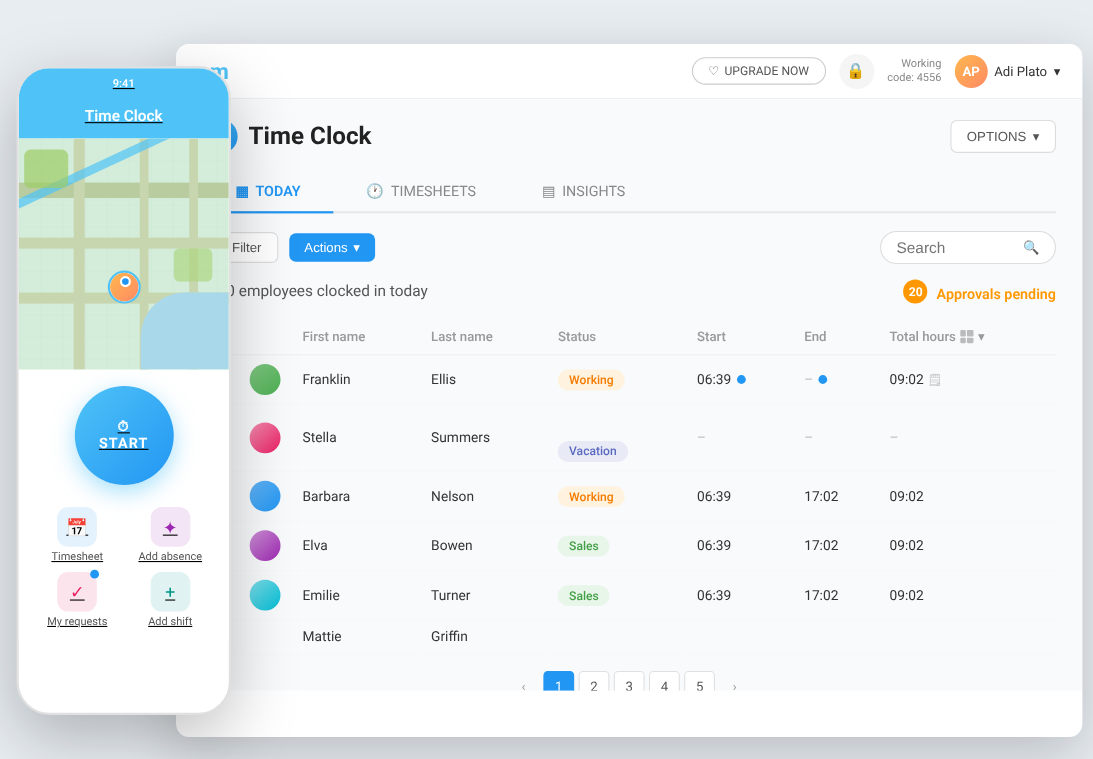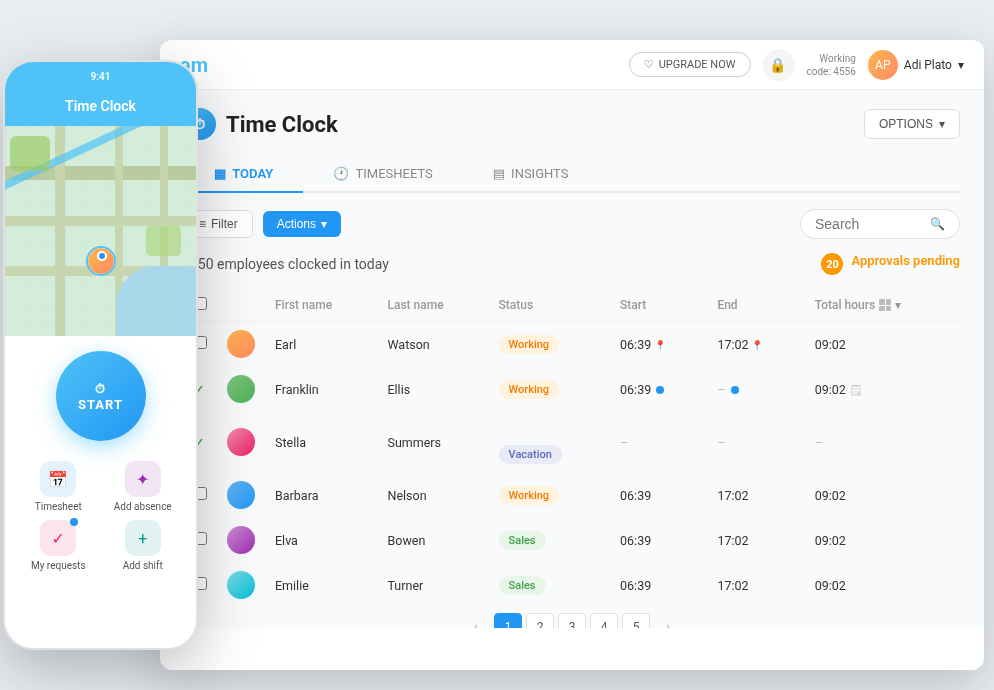--- a/index.html
+++ b/index.html
@@ -19,30 +19,31 @@
       height: 690px;
       position: relative;
       display: flex;
       align-items: center;
       justify-content: center;
     }
 
     
     .phone-mockup {
       position: absolute;
-      left: 3px;
+      left: 15px;
       top: 60px;
       width: 195px;
       height: 590px;
       background: white;
       border-radius: 30px;
       box-shadow: 0 20px 60px rgba(0,0,0,0.25);
       overflow: hidden;
       z-index: 10;
       border: 2px solid #e0e0e0;
+      text-decoration: underline;
     }
 
     .phone-status-bar {
       height: 28px;
       background: #4fc3f7;
       display: flex;
       align-items: center;
       justify-content: center;
       font-size: 10px;
       color: white;
@@ -292,21 +293,21 @@
     .user-avatar {
       width: 30px;
       height: 30px;
       border-radius: 50%;
       background: linear-gradient(135deg, #ffb74d, #ff8a65);
       display: flex;
       align-items: center;
       justify-content: center;
       color: white;
       font-size: 12px;
-      font-weight: 400;
+      font-weight: 700;
     }
 
     .user-info {
       display: flex;
       align-items: center;
       gap: 6px;
       font-size: 12px;
       color: #333;
     }
 
@@ -450,21 +451,21 @@
       color: #555;
     }
 
     .employees-count span.highlight {
       color: #2196f3;
       font-weight: 700;
     }
 
     .approvals-badge {
       display: flex;
-      align-items: flex-start;
+      align-items: flex-end;
       gap: 8px;
     }
 
     .badge-number {
       background: #ff9800;
       color: white;
       border-radius: 50%;
       width: 22px;
       height: 22px;
       display: flex;
@@ -756,36 +757,20 @@
                           <div class="grid-icon-cell"></div>
                           <div class="grid-icon-cell"></div>
                           <div class="grid-icon-cell"></div>
                         </div>
                         <span>▾</span>
                       </div>
                     </th>
                   </tr>
                 </thead>
                 <tbody id="table-body">
-                <tr>
-    <td>
-      <input type="checkbox" style="">
-    </td>
-    <td>
-      <div style="width:28px; height:28px; border-radius:50%; background:linear-gradient(135deg, #ffb74d, #ff8a65);"></div>
-    </td>
-    <td>Earl</td>
-    <td>Watson</td>
-    <td>
-      <span class="status-badge status-working">Working</span>
-    </td>
-    <td><span>06:39</span> <span style="color:#9e9e9e; font-size:10px;">📍</span></td>
-    <td><span>17:02</span> <span style="color:#9e9e9e; font-size:10px;">📍</span></td>
-    <td><span>09:02</span></td>
-  </tr>
                     <tr>
     <td>
       <span class="check-mark">✓</span>
     </td>
     <td>
       <div style="width:28px; height:28px; border-radius:50%; background:linear-gradient(135deg, #81c784, #4caf50);"></div>
     </td>
     <td>Franklin</td>
     <td>Ellis</td>
     <td>

